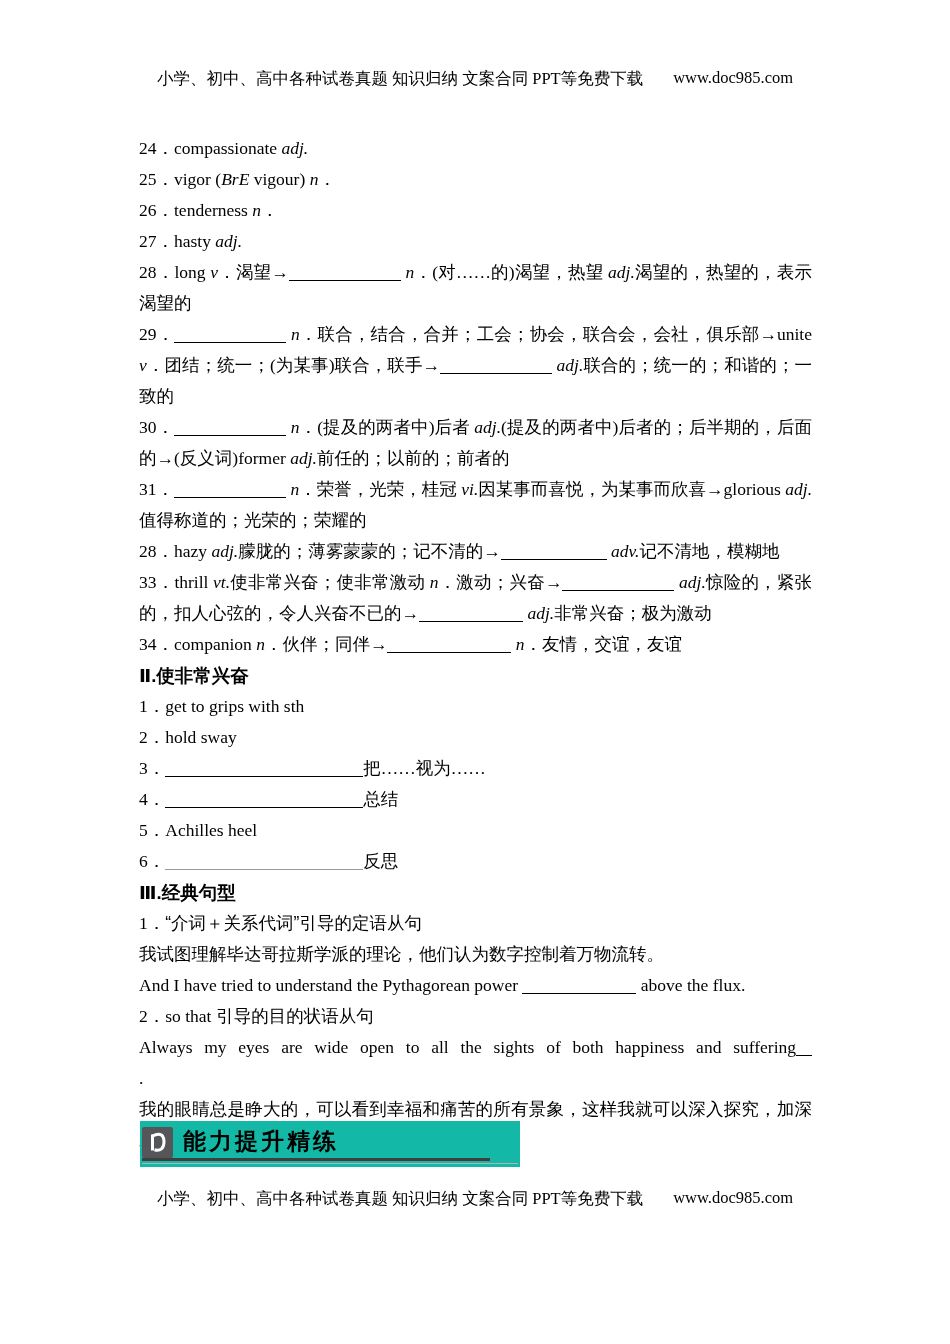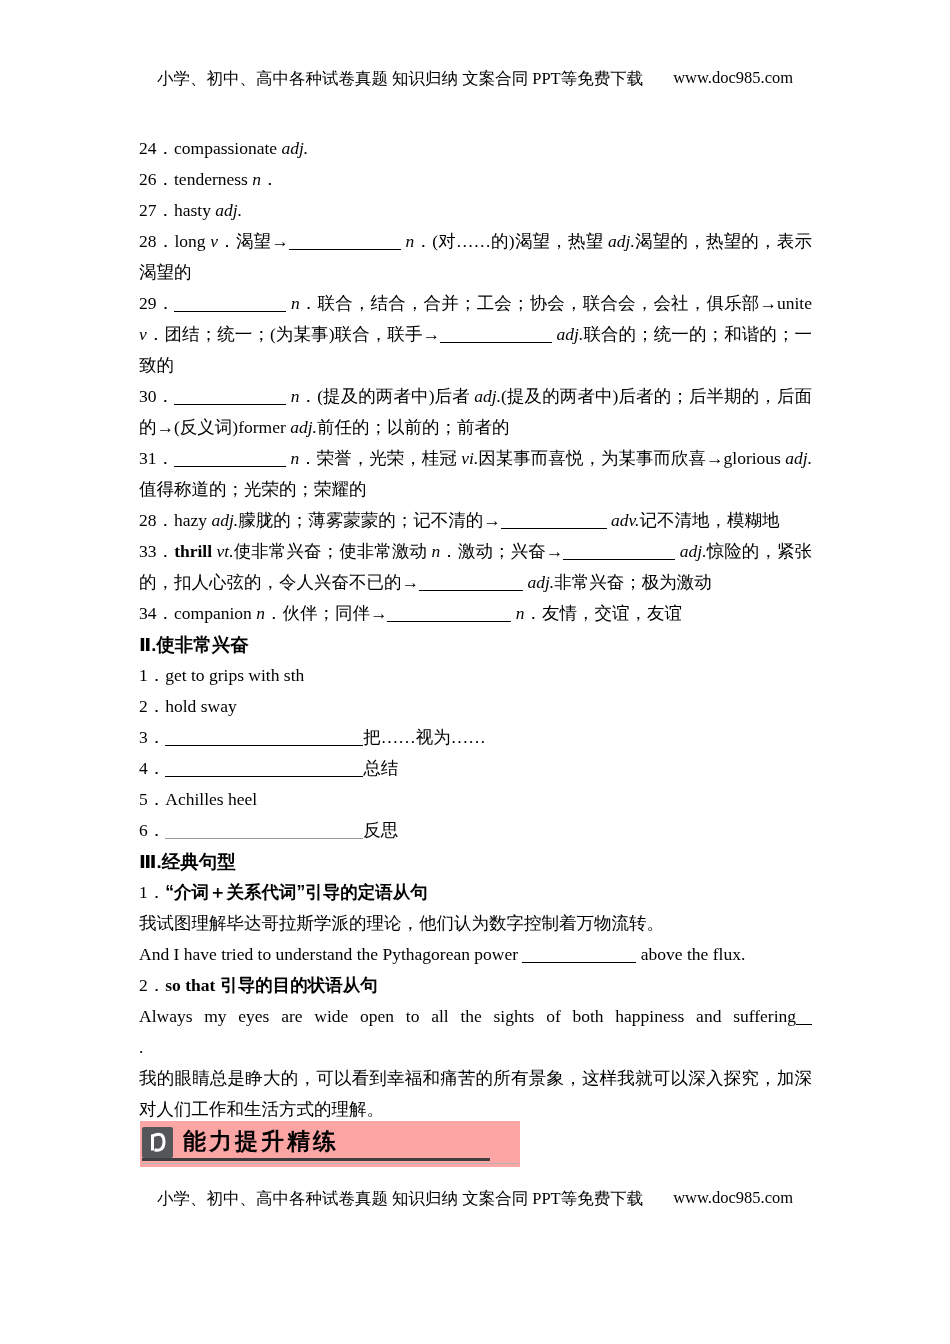--- a/index.html
+++ b/index.html
@@ -14,50 +14,51 @@
   }
   #header{top:68px;}
   #footer{top:1188px;}
   #content{
     position:absolute;top:133px;left:139px;width:673px;
     font-size:17.5px;line-height:31px;
   }
   .para{text-align:justify;margin:0;}
   .para.justify-last{text-align:justify;text-align-last:justify;}
   .para.heading{font-family:"Liberation Sans","DejaVu Sans",sans-serif;font-weight:bold;font-size:18.5px;}
-  .b{font-weight:bold;}
+  .b{font-weight:normal;}
   .i{font-style:italic;}
   .sans{font-family:"Liberation Sans","DejaVu Sans",sans-serif;}
   .blank{
     display:inline-block;height:1em;border-bottom:1.5px solid #000;
     margin-bottom:-2.5px;
   }
   .blank.gray{border-bottom-color:#999999;}
   #section-box{
     position:absolute;left:140px;top:1121px;width:380px;height:46px;
-    background:#fca5a5;display:flex;align-items:flex-start;
+    background:#14b8a6;display:flex;align-items:flex-start;
   }
   #section-box .icon-wrap{width:31px;height:31px;margin:6px 0 0 2px;flex:0 0 auto;}
   #section-box .label{
     font-family:"Liberation Sans","DejaVu Sans",sans-serif;font-weight:bold;
     font-size:23px;letter-spacing:3px;margin:5px 0 0 10px;color:#000;
   }
   .box-underline-dark{position:absolute;left:142px;top:1158px;width:348px;height:3px;background:#3f3f3f;}
   .box-underline-light{position:absolute;left:142px;top:1163px;width:376px;height:1px;background:#b3b3b3;}
 </style>
 </head>
 <body>
 
 <div id="header" class="runhead">
   <span>小学、初中、高中各种试卷真题 知识归纳 文案合同 PPT等免费下载</span>
   <span>www.doc985.com</span>
 </div>
 
 <div id="content">
     <div class="para body"><span>24．compassionate </span><span class="i">adj.</span></div>
+    <div class="para body"><span>25．vigor (</span><span class="i">BrE</span><span> vigour) </span><span class="i">n</span><span>．</span></div>
     <div class="para body"><span>26．tenderness </span><span class="i">n</span><span>．</span></div>
     <div class="para body"><span>27．hasty </span><span class="i">adj.</span></div>
     <div class="para body"><span>28．long </span><span class="i">v</span><span>．渴望→</span><span class="blank" style="width: 112px;"></span><span> </span><span class="i">n</span><span>．(对……的)渴望，热望 </span><span class="i">adj.</span><span>渴望的，热望的，表示渴望的</span></div>
     <div class="para body"><span>29．</span><span class="blank" style="width: 112px;"></span><span> </span><span class="i">n</span><span>．联合，结合，合并；工会；协会，联合会，会社，俱乐部→unite </span><span class="i">v</span><span>．团结；统一；(为某事)联合，联手→</span><span class="blank" style="width: 112px;"></span><span> </span><span class="i">adj.</span><span>联合的；统一的；和谐的；一致的</span></div>
     <div class="para body"><span>30．</span><span class="blank" style="width: 112px;"></span><span> </span><span class="i">n</span><span>．(提及的两者中)后者 </span><span class="i">adj.</span><span>(提及的两者中)后者的；后半期的，后面的→(反义词)former </span><span class="i">adj.</span><span>前任的；以前的；前者的</span></div>
     <div class="para body"><span>31．</span><span class="blank" style="width: 112px;"></span><span> </span><span class="i">n</span><span>．荣誉，光荣，桂冠 </span><span class="i">vi.</span><span>因某事而喜悦，为某事而欣喜→glorious </span><span class="i">adj.</span><span>值得称道的；光荣的；荣耀的</span></div>
     <div class="para body"><span>28．hazy </span><span class="i">adj.</span><span>朦胧的；薄雾蒙蒙的；记不清的→</span><span class="blank" style="width: 106px;"></span><span> </span><span class="i">adv.</span><span>记不清地，模糊地</span></div>
     <div class="para body"><span>33．</span><span class="b">thrill</span><span> </span><span class="i">vt.</span><span>使非常兴奋；使非常激动 </span><span class="i">n</span><span>．激动；兴奋→</span><span class="blank" style="width: 112px;"></span><span> </span><span class="i">adj.</span><span>惊险的，紧张的，扣人心弦的，令人兴奋不已的→</span><span class="blank" style="width: 104px;"></span><span> </span><span class="i">adj.</span><span>非常兴奋；极为激动</span></div>
     <div class="para body"><span>34．companion </span><span class="i">n</span><span>．伙伴；同伴→</span><span class="blank" style="width: 124px;"></span><span> </span><span class="i">n</span><span>．友情，交谊，友谊</span></div>
     <div class="para heading"><span>Ⅱ.使非常兴奋</span></div>

